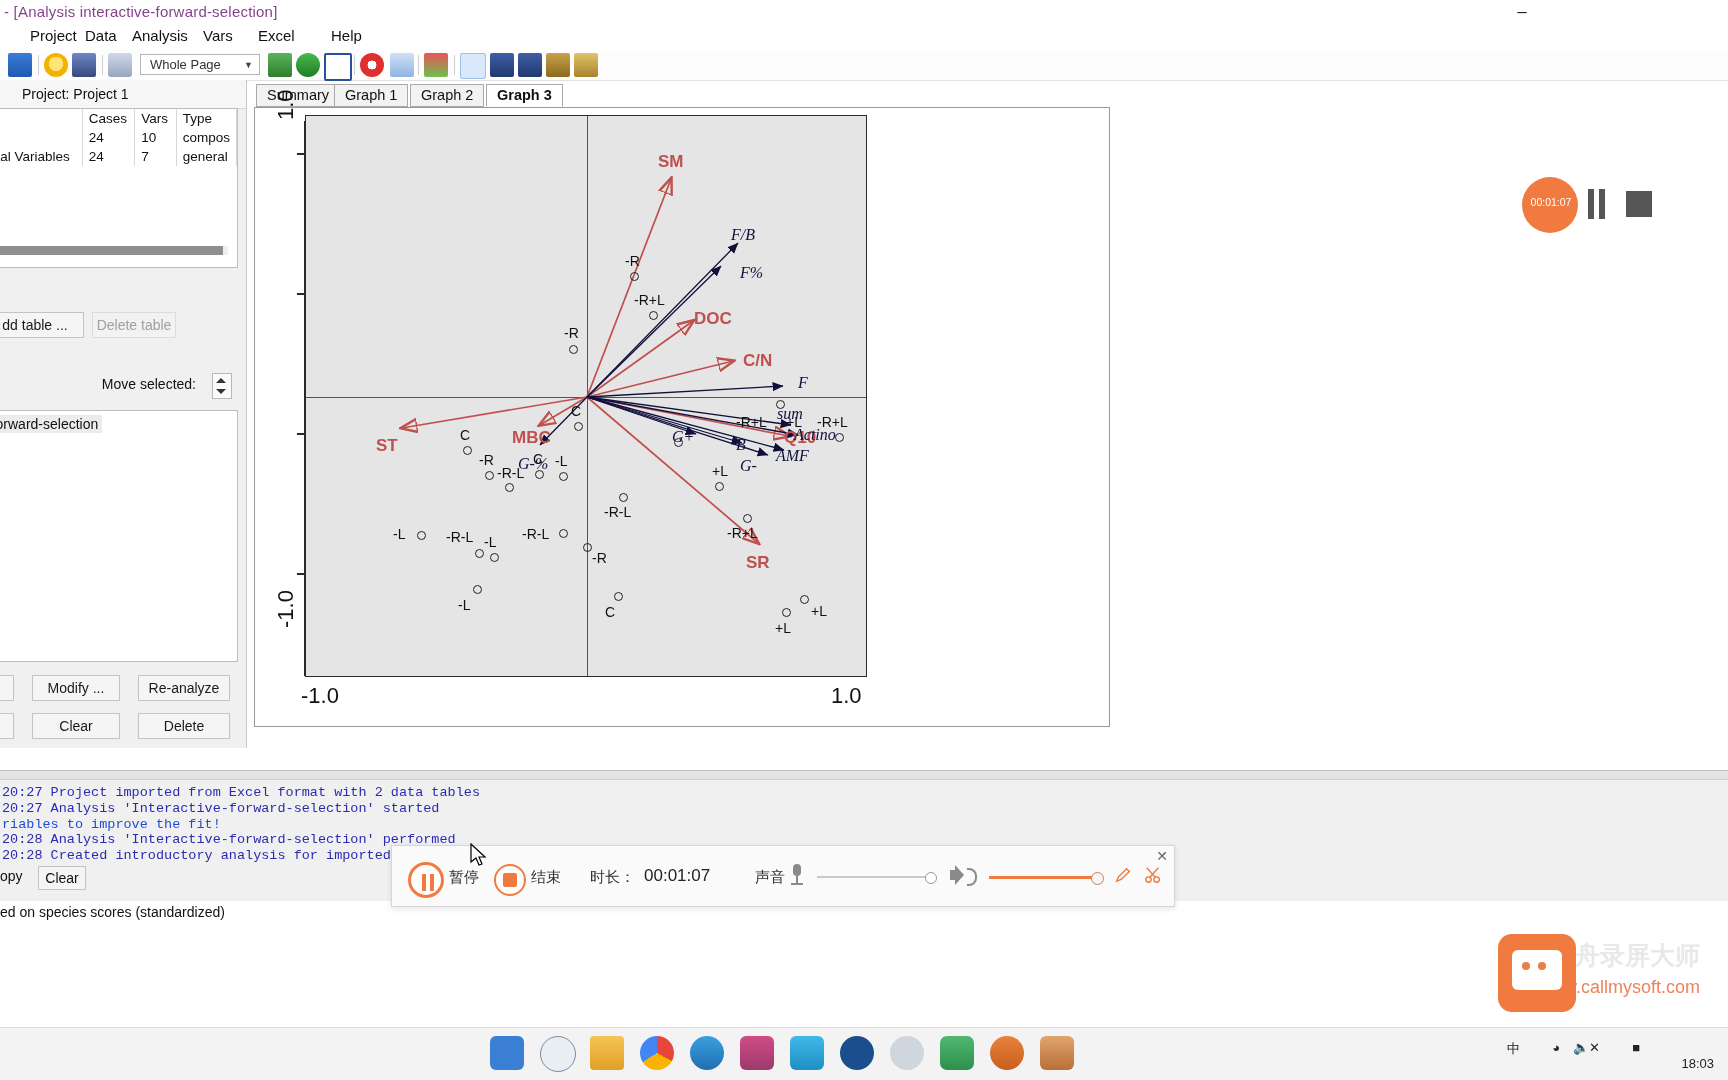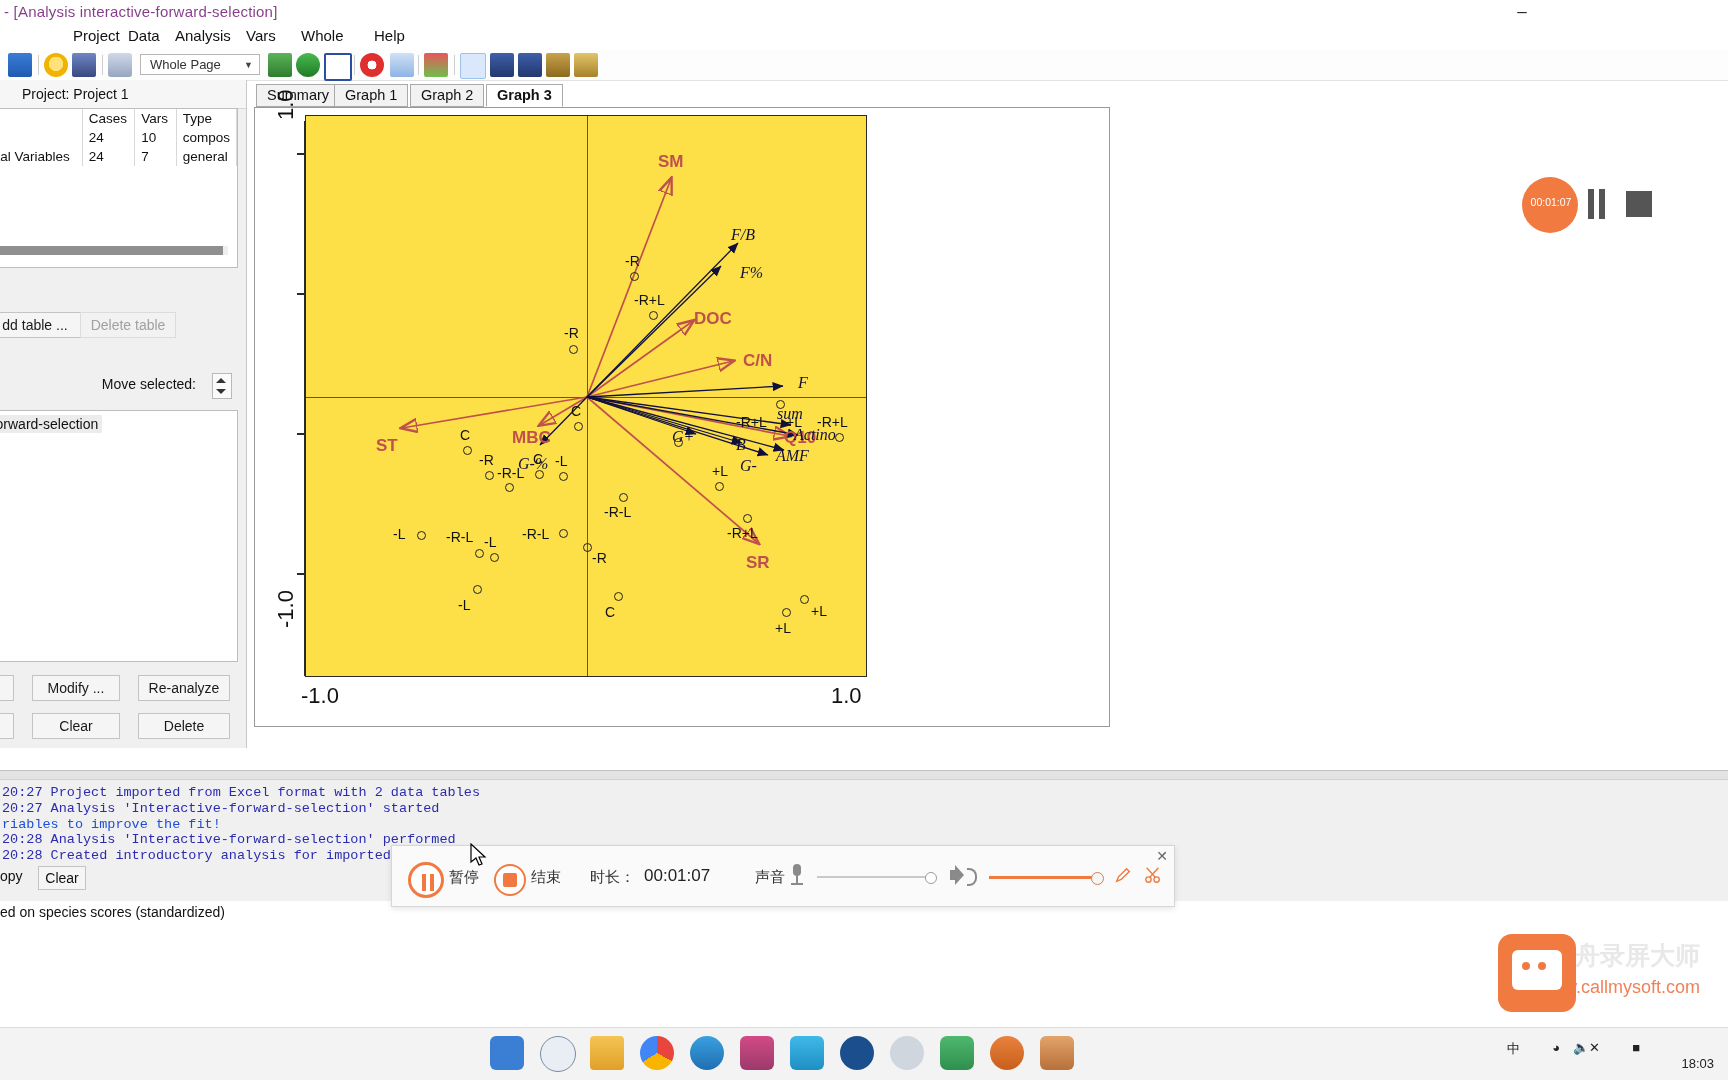--- a/index.html
+++ b/index.html
@@ -20,21 +20,21 @@
     opacity:.85;letter-spacing:.2px;
   }
   #win-min{
     right:188px;top:2px;width:36px;height:22px;color:#222;font-size:17px;
     text-align:center;line-height:20px;
   }
 
   
   #menubar{left:0;top:26px;width:1728px;height:24px;background:#ffffff;}
   .menu-item{
-    font-size:15px;color:#111;top:1px;white-space:nowrap;margin-left:43px;
+    font-size:15px;color:#111;top:1px;white-space:nowrap;
   }
 
   
   #toolbar{left:0;top:50px;width:1728px;height:30px;background:#fdfdfd;border-bottom:1px solid #e2e2e2;}
   .tb-icon{top:3px;width:24px;height:24px;border-radius:2px;}
   .tb-sep{top:5px;width:1px;height:20px;background:#cfcfcf;}
   #combo{
     left:140px;top:4px;width:120px;height:21px;border:1px solid #b5b5b5;background:#fff;
     font-size:13px;color:#333;box-sizing:border-box;
   }
@@ -72,21 +72,21 @@
   
   #graphwin{left:250px;top:84px;width:1414px;height:660px;background:#ffffff;}
   #tabstrip{left:6px;top:0;height:24px;}
   .tab{
     position:absolute;top:0;height:23px;border:1px solid #a9a9a9;background:#f2f2f2;
     font-size:14.5px;color:#111;line-height:21px;padding:0 10px;box-sizing:border-box;white-space:nowrap;
   }
   .tab.active{background:#ffffff;border-bottom-color:#ffffff;font-weight:bold;}
   #graphframe{left:4px;top:23px;width:856px;height:620px;background:#fff;border:1px solid #9a9a9a;box-sizing:border-box;}
 
-  #plotbox{left:50px;top:7px;width:562px;height:562px;border:1px solid #2a2a2a;box-sizing:border-box;background:#fde047;}
+  #plotbox{left:50px;top:7px;width:562px;height:562px;border:1px solid #2a2a2a;box-sizing:border-box;background:#e5e5e5;}
   .axisline{background:#555;}
   .tick{background:#2a2a2a;}
   #lbl-ytop{left:18px;top:12px;font-size:22px;color:#111;transform:rotate(-90deg);transform-origin:left top;white-space:nowrap;}
   #lbl-ybot{left:18px;top:520px;font-size:22px;color:#111;transform:rotate(-90deg);transform-origin:left top;white-space:nowrap;}
   #lbl-xleft{left:46px;top:575px;font-size:22px;color:#111;}
   #lbl-xright{left:576px;top:575px;font-size:22px;color:#111;}
 
   .pt{position:absolute;width:9px;height:9px;border:1.3px solid #222;border-radius:50%;box-sizing:border-box;background:transparent;}
   .ptlab{position:absolute;font-size:14px;color:#111;white-space:nowrap;font-family:"Liberation Sans",sans-serif;}
   .veclab-red{position:absolute;font-size:17px;font-weight:bold;color:#c0504d;white-space:nowrap;}
@@ -167,21 +167,21 @@
 <div class="abs" id="titlebar">
   <div class="abs" id="title-text">- [Analysis interactive-forward-selection]</div>
   <div class="abs" id="win-min">–</div>
 </div>
 
 <div class="abs" id="menubar">
   <div class="abs menu-item" style="left:30px">Project</div>
   <div class="abs menu-item" style="left:85px">Data</div>
   <div class="abs menu-item" style="left:132px">Analysis</div>
   <div class="abs menu-item" style="left:203px">Vars</div>
-  <div class="abs menu-item" style="left:258px">Whole</div>
+  <div class="abs menu-item" style="left:258px">Excel</div>
   <div class="abs menu-item" style="left:331px">Help</div>
 </div>
 
 <div class="abs" id="toolbar">
   <div class="abs tb-icon" style="left:8px;background:linear-gradient(#3b7dd8,#1f5ab0);"></div>
   <div class="abs tb-sep" style="left:38px"></div>
   <div class="abs tb-icon" style="left:44px;background:radial-gradient(circle at 50% 45%, #ffe27a 0 40%, #f0b400 41% 100%);border-radius:50%;"></div>
   <div class="abs tb-icon" style="left:72px;background:linear-gradient(#6f86c6,#39497e);"></div>
   <div class="abs tb-sep" style="left:102px"></div>
   <div class="abs tb-icon" style="left:108px;background:linear-gradient(#cfd8e8,#97a6bf);border-radius:3px;"></div>
@@ -235,21 +235,21 @@
         <td>general</td>
       </tr>
     </tbody>
       </table>
     <div class="abs" id="hscroll">
       <div class="abs" id="hscroll-thumb"></div>
     </div>
   </div>
 
   <div class="lbtn" style="left:-14px;top:232px;width:98px">dd table ...</div>
-  <div class="lbtn disabled" style="left:80px;top:232px;width:96px">Delete table</div>
+  <div class="lbtn disabled" style="left:92px;top:232px;width:84px">Delete table</div>
 
   <div class="abs" id="move-row">
     <span class="abs" id="move-label">Move selected:</span>
     <span class="abs" id="spin">
       <i class="up"></i>
       <i class="dn"></i>
     </span>
   </div>
 
   <div class="abs" id="listbox">

